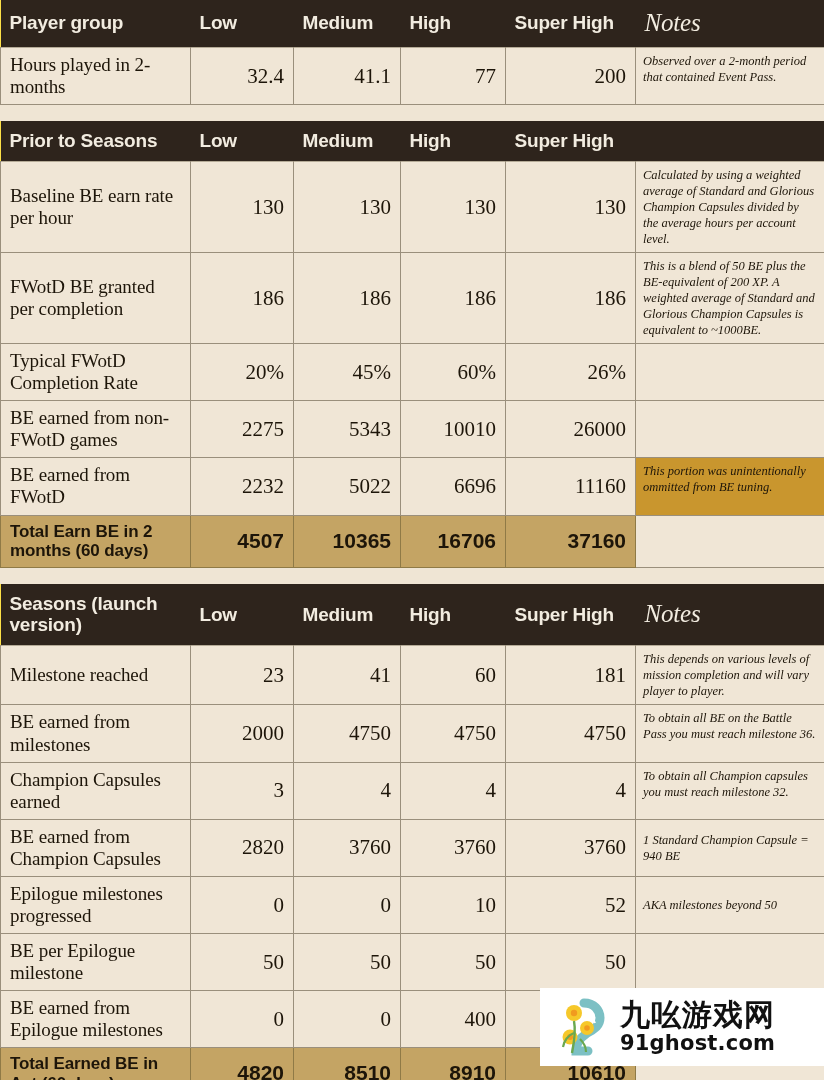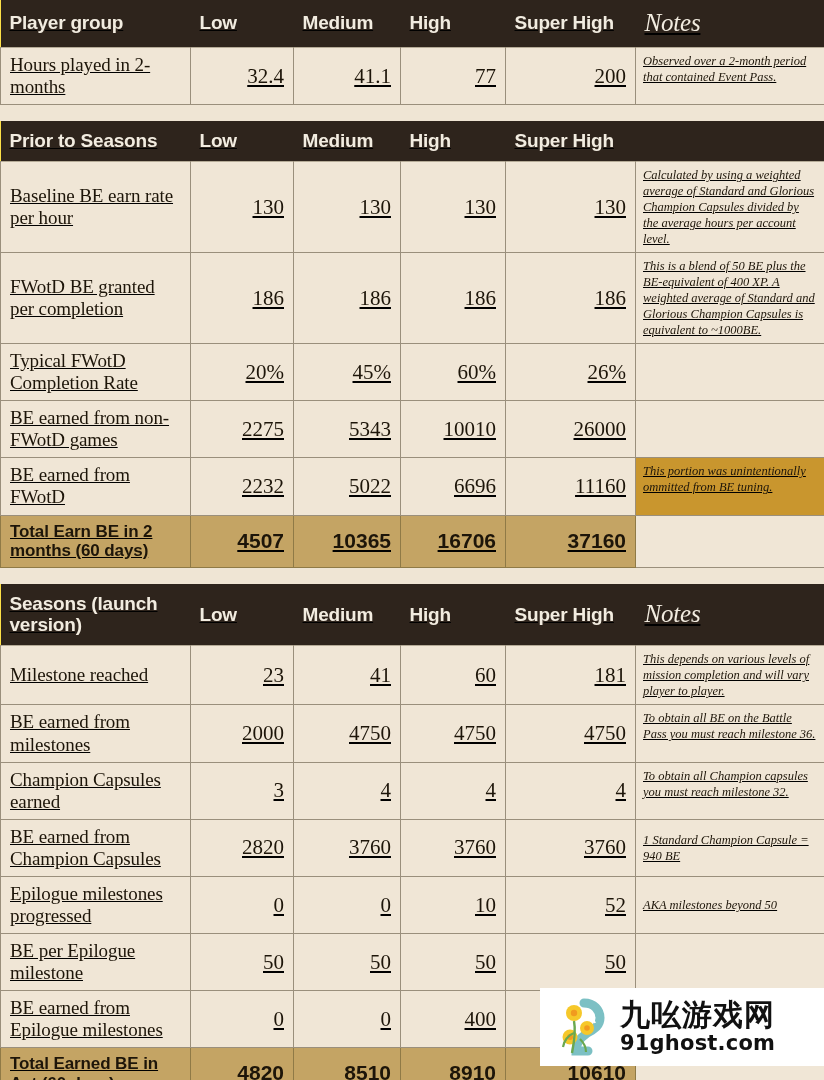--- a/index.html
+++ b/index.html
@@ -10,21 +10,20 @@
     overflow:hidden;
     position:relative;
   }
   .page{position:relative;width:824px;height:1080px;}
 
   table.t{
     border-collapse:collapse;
     width:824px;
     table-layout:fixed;
     background:#fde047;
-    text-decoration:underline;
   }
   .spacer{height:16px;background:#efe5d4;}
 
   col.c-label{width:190px;}
   col.c-low{width:103px;}
   col.c-med{width:107px;}
   col.c-high{width:105px;}
   col.c-super{width:130px;}
   col.c-notes{width:189px;}
 
@@ -189,21 +188,21 @@
             <td class="num">130</td>
             <td class="num">130</td>
             <td class="note">Calculated by using a weighted average of Standard and Glorious Champion Capsules divided by the average hours per account level.</td>
           </tr>
           <tr>
             <td class="label">FWotD BE granted per completion</td>
             <td class="num">186</td>
             <td class="num">186</td>
             <td class="num">186</td>
             <td class="num">186</td>
-            <td class="note">This is a blend of 50 BE plus the BE-equivalent of 400 XP. A weighted average of Standard and Glorious Champion Capsules is equivalent to ~1000BE.</td>
+            <td class="note">This is a blend of 50 BE plus the BE-equivalent of 200 XP. A weighted average of Standard and Glorious Champion Capsules is equivalent to ~1000BE.</td>
           </tr>
           <tr>
             <td class="label">Typical FWotD Completion Rate</td>
             <td class="num">20%</td>
             <td class="num">45%</td>
             <td class="num">60%</td>
             <td class="num">26%</td>
             <td class="note empty"></td>
           </tr>
           <tr>

